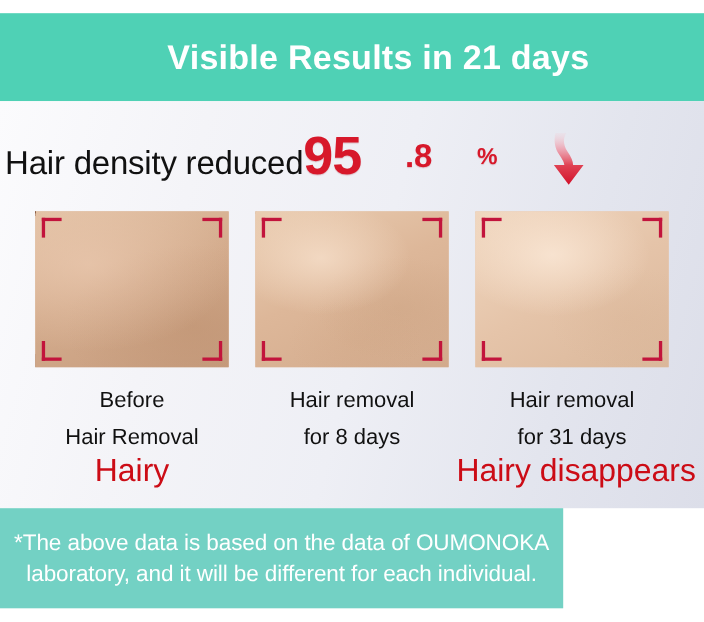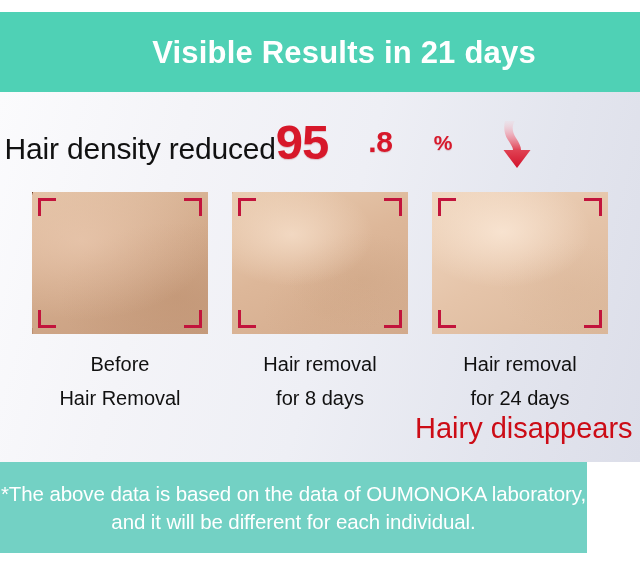--- a/index.html
+++ b/index.html
@@ -234,21 +234,21 @@
     line-height: 1.2;
     margin-top: 1px;
     white-space: nowrap;
   }
 
   
   .footer-band {
     position: absolute;
     left: 0;
     top: 462px;
-    width: 587px;
+    width: 512px;
     height: 91px;
     background: #73d1c4;
     display: flex;
     align-items: center;
     justify-content: center;
   }
   .footer-text {
     color: #ffffff;
     font-size: 20.5px;
     line-height: 1.32;
@@ -298,20 +298,21 @@
         <div class="photo">
           <div class="photo-skin skin-1"></div>
           <span class="bracket tl"></span>
           <span class="bracket tr"></span>
           <span class="bracket bl"></span>
           <span class="bracket br"></span>
         </div>
         <div class="caption">
           <div class="cap-line">Before</div>
           <div class="cap-line">Hair Removal</div>
+          <div class="cap-highlight">Hairy</div>
         </div>
       </div>
 
       <div class="panel-col">
         <div class="photo">
           <div class="photo-skin skin-2"></div>
           <span class="bracket tl"></span>
           <span class="bracket tr"></span>
           <span class="bracket bl"></span>
           <span class="bracket br"></span>
@@ -325,21 +326,21 @@
       <div class="panel-col">
         <div class="photo">
           <div class="photo-skin skin-3"></div>
           <span class="bracket tl"></span>
           <span class="bracket tr"></span>
           <span class="bracket bl"></span>
           <span class="bracket br"></span>
         </div>
         <div class="caption">
           <div class="cap-line">Hair removal</div>
-          <div class="cap-line">for 24 days</div>
+          <div class="cap-line">for 31 days</div>
           <div class="cap-highlight">Hairy disappears</div>
         </div>
       </div>
 
     </div>
   </div>
 
   <div class="footer-band">
     <div class="footer-text">*The above data is based on the data of OUMONOKA laboratory, and it will be different for each individual.</div>
   </div>

